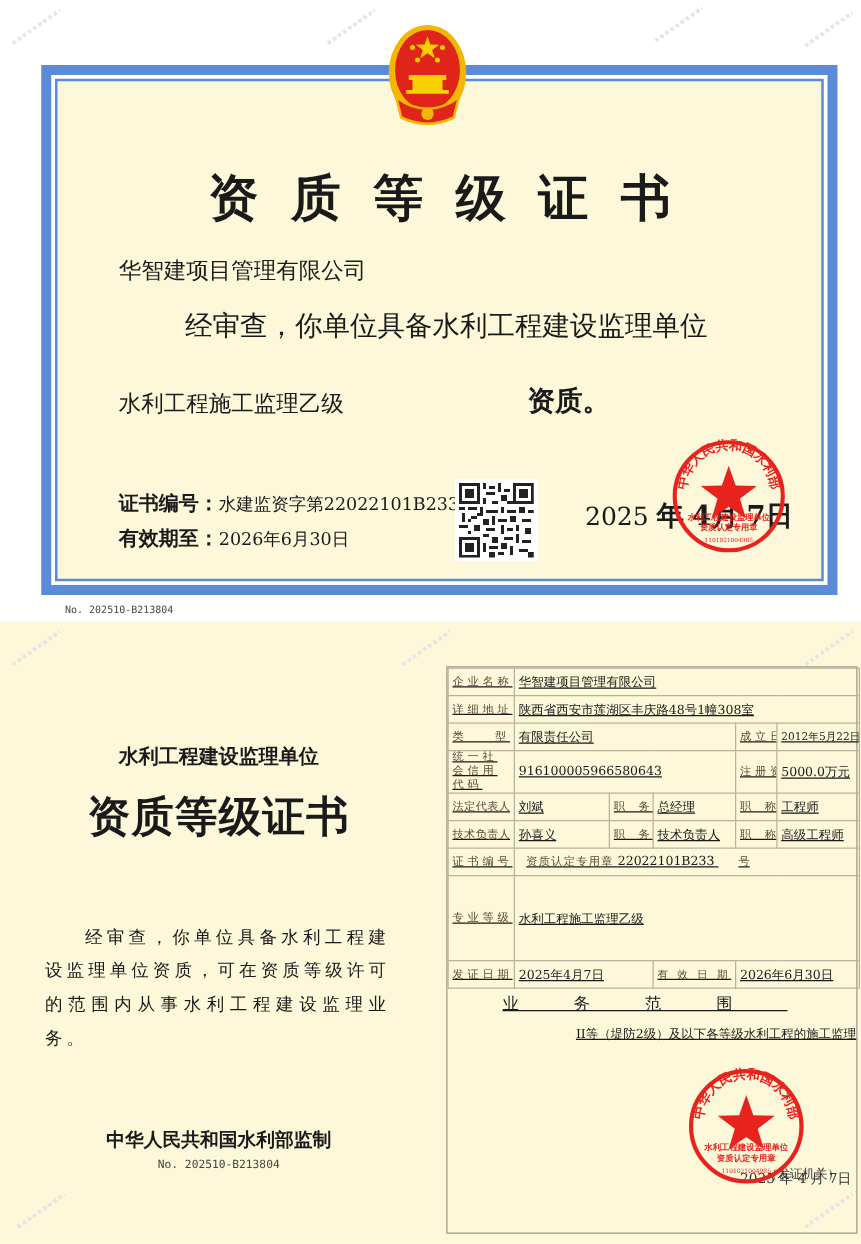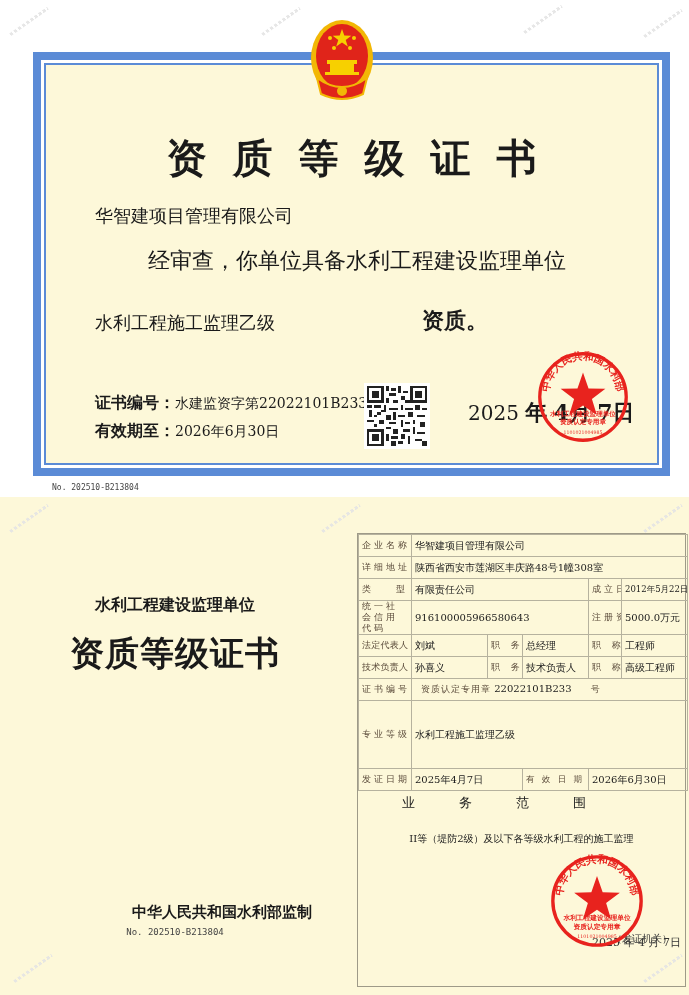--- a/index.html
+++ b/index.html
@@ -37,33 +37,33 @@
 
   .top-serial { position: absolute; left: 52px; top: 483px; font-size: 8px; color: #444; font-family: "DejaVu Sans Mono", monospace; }
 
   
   .bottom { position: absolute; left: 0; top: 497px; width: 689px; height: 498px; background: #fdf8d9; }
 
   .b-sub { position: absolute; left: 0; width: 350px; top: 98px; text-align: center; font-size: 16px; font-weight: bold; }
   .b-title { position: absolute; left: 0; width: 350px; top: 134px; text-align: center; font-size: 34px; font-weight: bold; letter-spacing: 1px; }
   .b-copy { position: absolute; left: 0; width: 350px; top: 189px; text-align: center; font-size: 16px; font-weight: bold; letter-spacing: 6px; }
   .b-body { position: absolute; left: 36px; width: 276px; top: 240px; font-size: 14px; line-height: 27px; letter-spacing: 3.2px; text-indent: 32px; text-align: justify; }
-  .b-issuer { position: absolute; left: 0; width: 350px; top: 406px; text-align: center; font-size: 15px; font-weight: bold; margin-left: 47px; }
+  .b-issuer { position: absolute; left: 0; width: 350px; top: 406px; text-align: center; font-size: 15px; font-weight: bold; }
   .b-serial { position: absolute; left: 0; width: 350px; top: 430px; text-align: center; font-size: 9px; color: #444; font-family: "DejaVu Sans Mono", monospace; }
 
-  .tbl { position: absolute; left: 357px; top: 36px; width: 329px; height: 454px; border: 1px solid #9e9a88; }
+  .tbl { position: absolute; left: 357px; top: 36px; width: 329px; height: 454px; border: 1px solid #9e9a88; text-decoration: underline; }
   .tbl table { border-collapse: collapse; width: 100%; table-layout: fixed; }
   .tbl td { border: 1px solid #b6b29e; font-size: 10px; padding: 0 3px; height: 22px; vertical-align: middle; white-space: nowrap; overflow: hidden; }
   .tbl td.k { font-size: 9px; color: #5a4a3a; letter-spacing: 3px; text-align: justify; text-align-last: justify; padding: 0 3px; }
   .tbl td.k2 { font-size: 9px; line-height: 11px; color: #5a4a3a; letter-spacing: 3px; white-space: normal; }
   .tbl td.kc { font-size: 9px; color: #5a4a3a; letter-spacing: 4px; }
   .tbl td.small { font-size: 8.5px; }
   .tbl tr.tall td { height: 68px; }
   .scope-head { text-align: left; font-size: 13px; letter-spacing: 44px; padding-left: 44px; margin-top: 3px; }
-  .scope-text { text-align: center; font-size: 10px; margin-top: 20px; }
+  .scope-text { text-align: right; font-size: 10px; margin-top: 8px; }
 
   .seal-bot { left: 549px; top: 356px; width: 96px; height: 96px; }
   .b-sign { position: absolute; left: 612px; top: 435px; font-size: 10px; color: #333; }
   .b-date { position: absolute; left: 592px; top: 438px; font-size: 11px; color: #333; }
 </style>
 </head>
 <body>
 
 <div class="wm" style="left:6px;top:20px"></div>
 <div class="wm" style="left:258px;top:20px"></div>
@@ -196,20 +196,21 @@
 
 <div class="bottom">
   <div class="wm" style="left:6px;top:20px"></div>
   <div class="wm" style="left:318px;top:20px"></div>
   <div class="wm" style="left:640px;top:20px"></div>
   <div class="wm" style="left:10px;top:470px"></div>
   <div class="wm" style="left:640px;top:470px"></div>
 
   <div class="b-sub">水利工程建设监理单位</div>
   <div class="b-title">资质等级证书</div>
+  <div class="b-body">经审查，你单位具备水利工程建设监理单位资质，可在资质等级许可的范围内从事水利工程建设监理业务。</div>
   <div class="b-issuer">中华人民共和国水利部监制</div>
   <div class="b-serial">No. 202510-B213804</div>
 
   <div class="tbl">
     <table>
       <colgroup>
         <col style="width:53px">
           <col style="width:76px">
           <col style="width:35px">
           <col style="width:66px">

